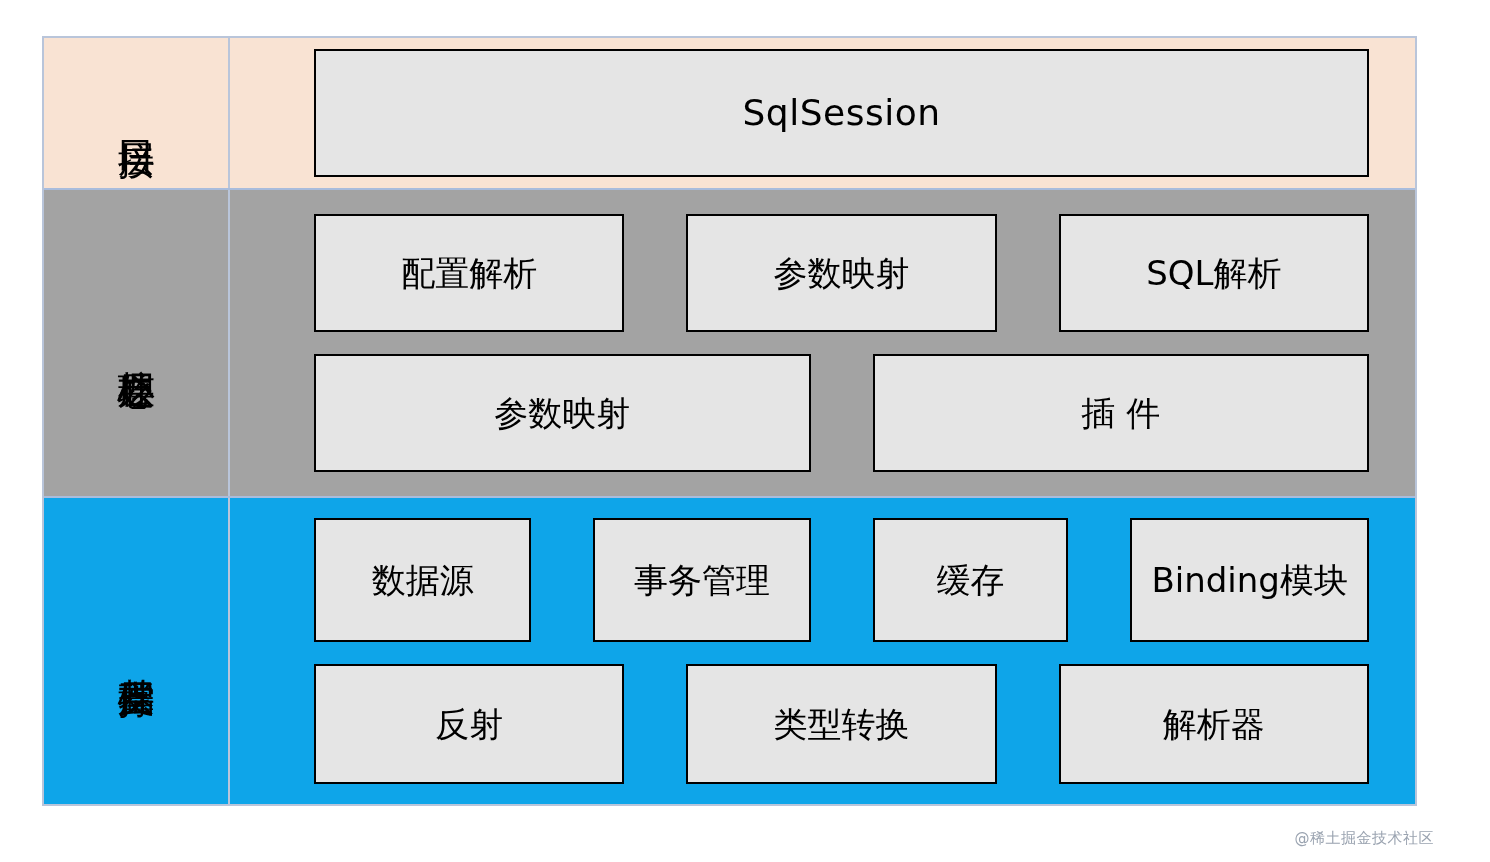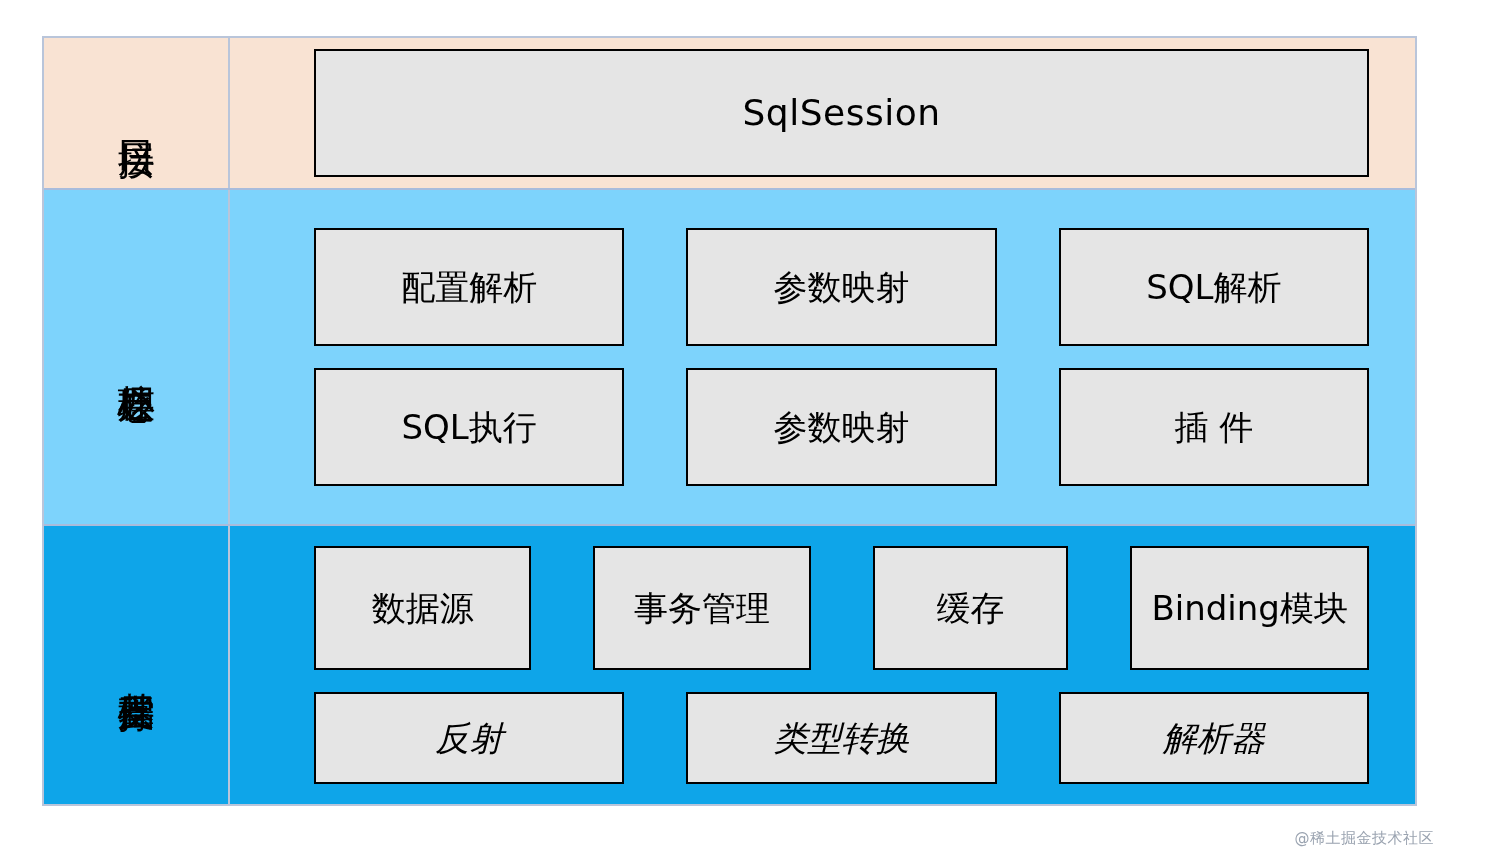--- a/index.html
+++ b/index.html
@@ -32,21 +32,21 @@
   .layer {
     display: flex;
     flex-direction: row;
     box-sizing: border-box;
     border-bottom: 2px solid #a9bcdc;
     position: relative;
   }
   .layer:last-child { border-bottom: none; }
 
   .layer-interface  { height: 152px; background: #f9e3d3; }
-  .layer-core       { height: 379px; background: #7dd3fc; }
+  .layer-core       { height: 379px; background: #a3a3a3; }
   .layer-foundation { height: 307px; background: #0ea5e9; }
 
   
   .layer-label {
     width: 186px;
     flex: 0 0 186px;
     box-sizing: border-box;
     border-right: 2px solid #b9c5da;
     display: flex;
     align-items: center;
@@ -92,21 +92,21 @@
     text-align: center;
     color: #000000;
     font-size: 34px;
     line-height: 1.2;
     font-family: "DejaVu Sans", "Liberation Sans", sans-serif;
     white-space: nowrap;
     margin-left: 40px;
   }
   .module-box.h-tall { height: 118px; }
   .module-box.h-mid  { height: 124px; }
-  .module-box.h-sm   { height: 92px; font-style: italic; }
+  .module-box.h-sm   { height: 120px; }
 
   .module-box.session {
     height: 128px;
     width: 100%;
     font-size: 36px;
     letter-spacing: 0.5px;
   }
 
   
   .f-1  { flex: 1 1 0; }
@@ -144,21 +144,20 @@
     <div class="layer-label">
       <span class="vtext">核心处理层</span>
     </div>
     <div class="layer-content">
       <div class="box-row">
         <div class="module-box h-tall f-1">配置解析</div>
         <div class="module-box h-tall f-1">参数映射</div>
         <div class="module-box h-tall f-1">SQL解析</div>
       </div>
       <div class="box-row">
-        <div class="module-box h-tall f-1">SQL执行</div>
         <div class="module-box h-tall f-1">参数映射</div>
         <div class="module-box h-tall f-1">插 件</div>
       </div>
     </div>
   </div>
 
   <div class="layer layer-foundation">
     <div class="layer-label">
       <span class="vtext">基础支撑层</span>
     </div>

